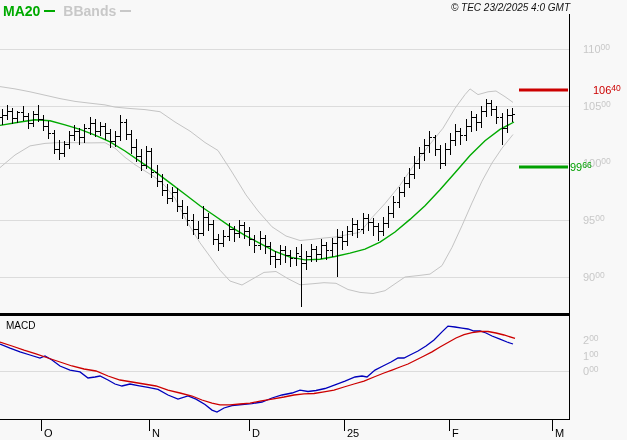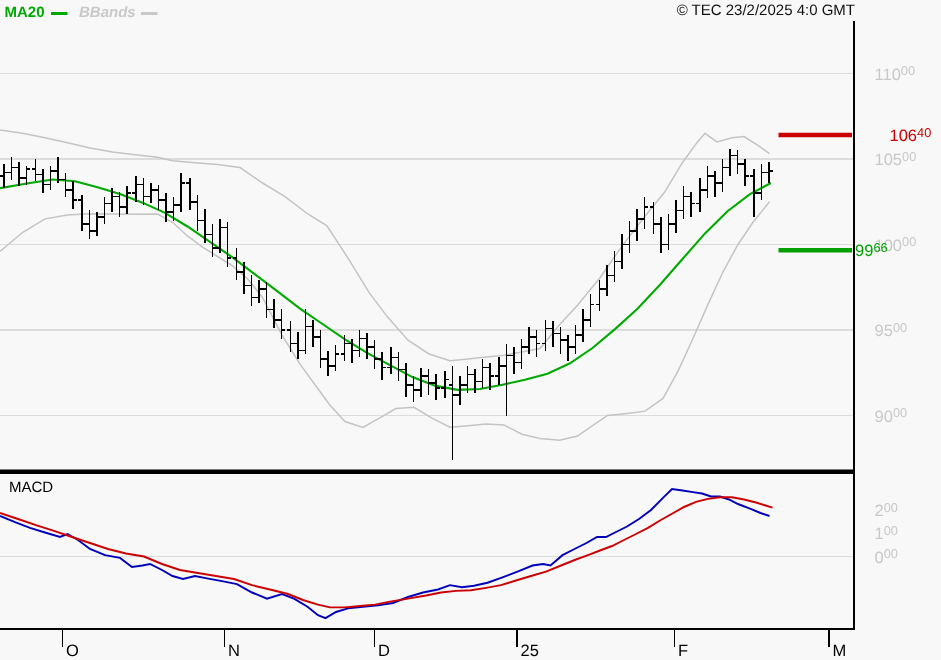--- a/index.html
+++ b/index.html
@@ -4,38 +4,38 @@
 <style>
   html,body{margin:0;padding:0;}
   body{
     width:627px;height:440px;overflow:hidden;position:relative;
     background:#f8f8f8;
     font-family:"Liberation Sans", sans-serif;
   }
   #chart-svg{position:absolute;left:0;top:0;}
   .legend{
     position:absolute;left:3px;top:3px;display:flex;align-items:center;
-    font-size:10px;font-weight:bold;z-index:2;
+    font-size:14px;font-weight:bold;z-index:2;
   }
   .legend .swatch{display:inline-block;width:11px;height:2px;margin:0 8px 0 4px;}
   .copyright{
-    position:absolute;top:2px;right:57px;font-size:10px;
+    position:absolute;top:2px;right:57px;font-size:10px;font-style:italic;
     color:#111;z-index:2;white-space:nowrap;
   }
   .macd-title{
     position:absolute;left:6px;top:320px;font-size:10px;color:#000;z-index:2;text-align:right;
   }
 </style>
 </head>
 <body>
 
 <div class="legend">
   <span style="color: rgb(0, 170, 0);">MA20</span>
   <span class="swatch" style="background: rgb(0, 170, 0);"></span>
-  <span style="color: rgb(200, 200, 200); font-style: italic;">BBands</span>
+  <span style="color: rgb(200, 200, 200);">BBands</span>
   <span class="swatch" style="background: rgb(200, 200, 200);"></span>
 </div>
 
 <div class="copyright">© TEC 23/2/2025 4:0 GMT</div>
 
 <div class="macd-title">MACD</div>
 
 <svg id="chart-svg" width="627" height="440">
     <line x1="0" y1="49" x2="569" y2="49" stroke="#dcdcdc" stroke-width="1" shape-rendering="crispEdges"></line>
     <text x="583" y="53" fill="#c8c8c8" font-size="11"><tspan>110</tspan><tspan dy="-3" font-size="8.5">00</tspan></text>

